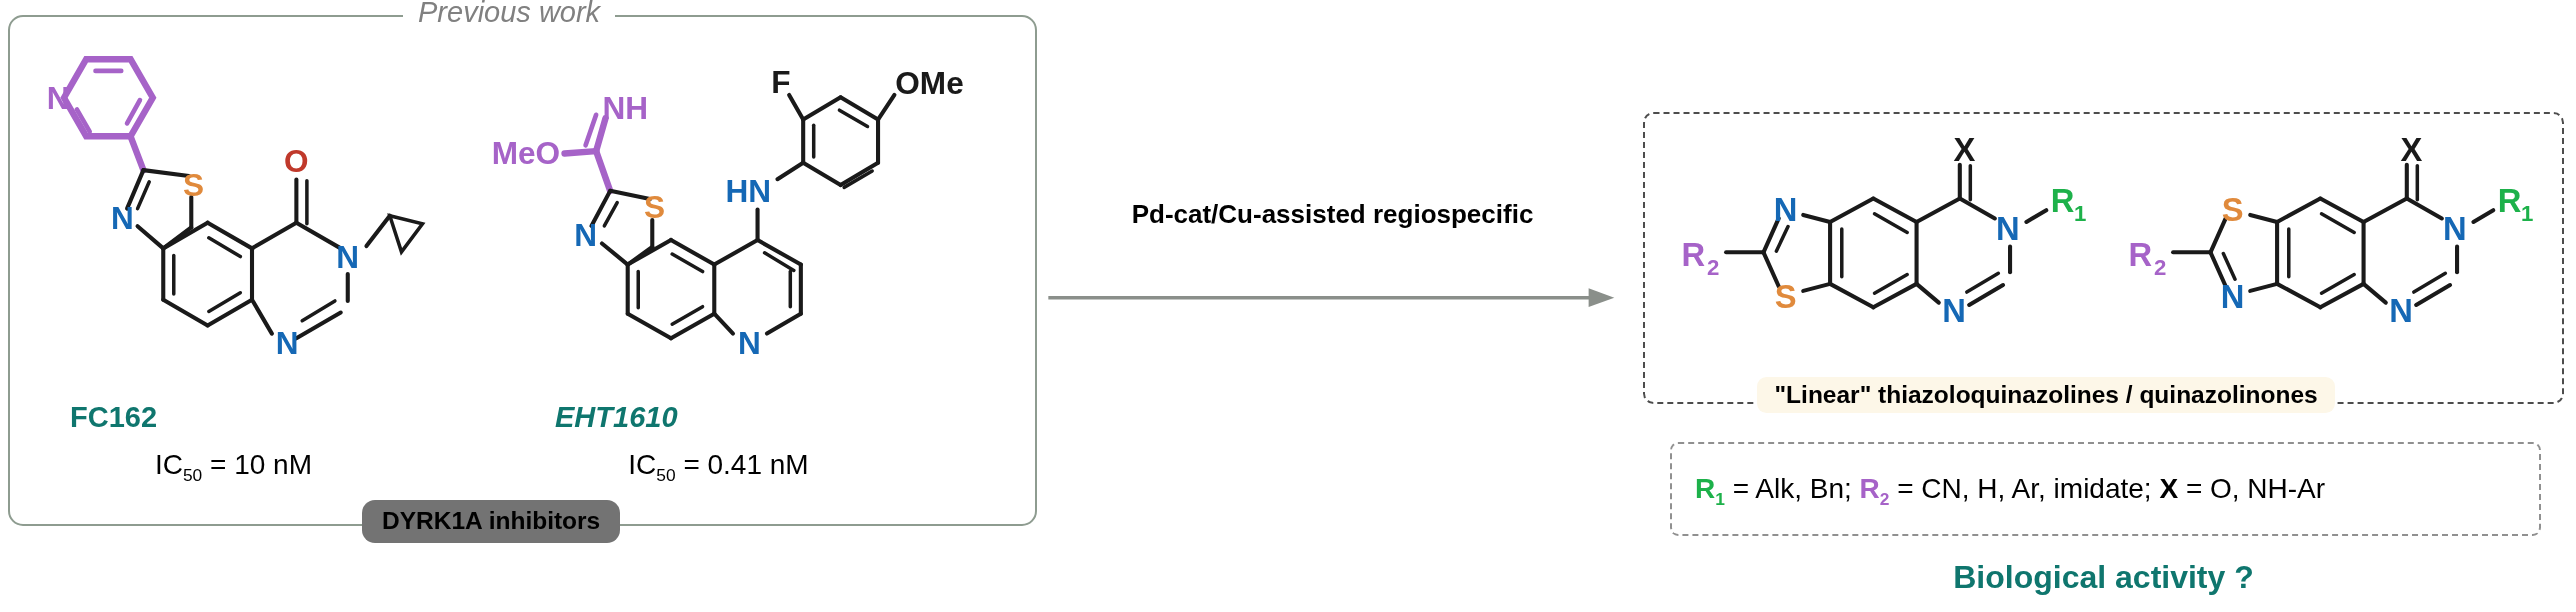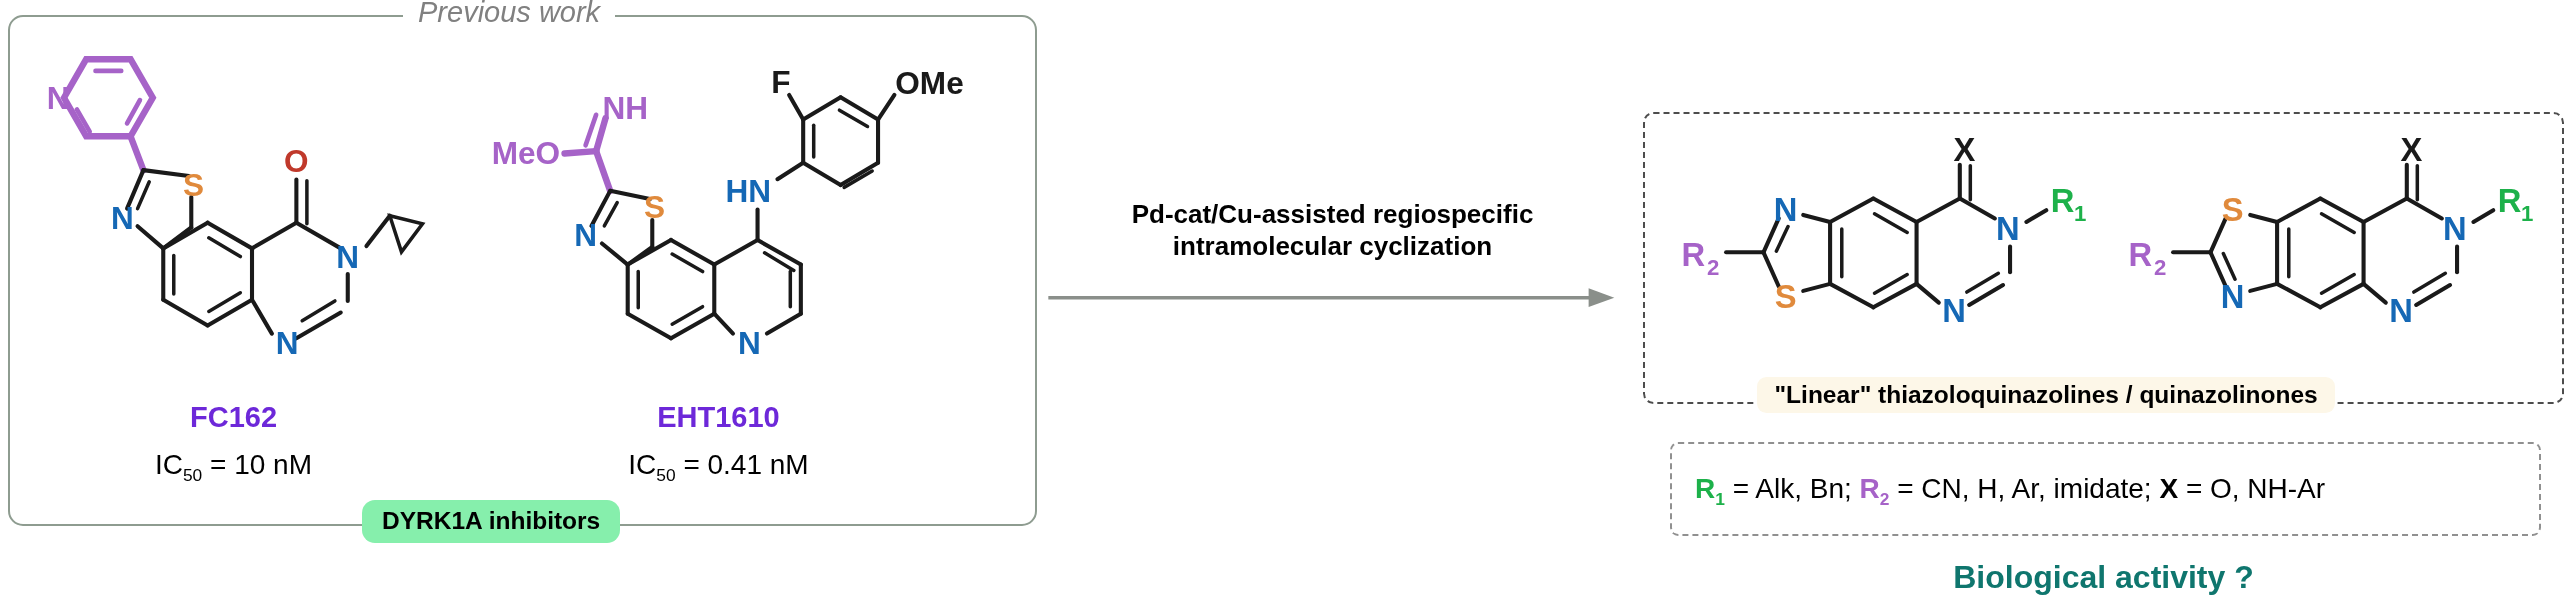--- a/index.html
+++ b/index.html
@@ -6,25 +6,25 @@
   body{width:2576px;height:612px;position:relative;overflow:hidden;
        font-family:"Liberation Sans",sans-serif;}
 
   
   #prev-panel{position:absolute;left:8.2px;top:15px;width:1029px;height:511px;
        border:2.3px solid #8e9c90;border-radius:15px;box-sizing:border-box;background:#fff;}
   #prev-panel-title{position:absolute;left:403px;top:-2.3px;
        background:#fff;padding:0 15px;font-style:italic;font-size:29px;color:#808080;
        line-height:1;white-space:nowrap;}
   #dyrk-badge{position:absolute;left:362px;top:500px;
-       background:#86efac;border-radius:13px;padding:9.4px 20px;
+       background:#737373;border-radius:13px;padding:9.4px 20px;
        font-size:24.5px;font-weight:bold;color:#000;white-space:nowrap;line-height:1;}
 
-  .cpd-name{position:absolute;font-size:29px;font-weight:bold;color:#6d28d9;
-       text-align:center;white-space:nowrap;line-height:1;}
+  .cpd-name{position:absolute;font-size:29px;font-weight:bold;color:#0f766e;
+       text-align:left;white-space:nowrap;line-height:1;}
   .cpd-ic50{position:absolute;font-size:28px;color:#000;
        text-align:center;white-space:nowrap;line-height:1;}
   .cpd-ic50 sub{font-size:0.62em;}
 
   
   #arrow-block{position:absolute;left:1046px;top:187px;width:573px;height:152px;}
   #arrow-caption{position:absolute;left:0;top:12px;width:573px;text-align:center;
        font-size:26px;font-weight:bold;color:#000;line-height:1.22;}
   #arrow-svg{position:absolute;left:0;top:99px;}
 
@@ -172,32 +172,31 @@
   <path class="bk" d="M 608 176 L 544 138"></path>
 
   <path class="bk" d="M 544 64 L 520 22"></path>
   <text class="at aK" x="506" y="0" font-size="54">F</text>
 
   <path class="bk" d="M 672 64 L 700 22"></path>
   <text class="at aK" x="760" y="2" font-size="54">OMe</text>
 </svg>
 </div>
 
-<div class="cpd-name" style="left:555px;top:403px;width:327px;">EHT1610</div>
+<div class="cpd-name" style="left:555px;top:403px;width:327px;font-style:italic;">EHT1610</div>
 <div class="cpd-ic50" style="left:555px;top:451px;width:327px;">
   <span>IC</span><sub>50</sub>
   <span>= 0.41 nM</span>
 </div>
 
 <div id="dyrk-badge">DYRK1A inhibitors</div>
 
 <div id="arrow-block">
   <div id="arrow-caption">
     <div>Pd-cat/Cu-assisted regiospecific</div>
-    <div>intramolecular cyclization</div>
   </div>
   <div id="arrow-svg">
     <svg width="573" height="23.4" viewBox="0 0 980 40">
       <line x1="4" y1="20" x2="934" y2="20" stroke="#8a8f8a" stroke-width="6"></line>
       <path d="M 928 4 L 972 20 L 928 36 Z" fill="#8a8f8a"></path>
     </svg>
   </div>
 </div>
 
 <div id="prod-box"></div>

